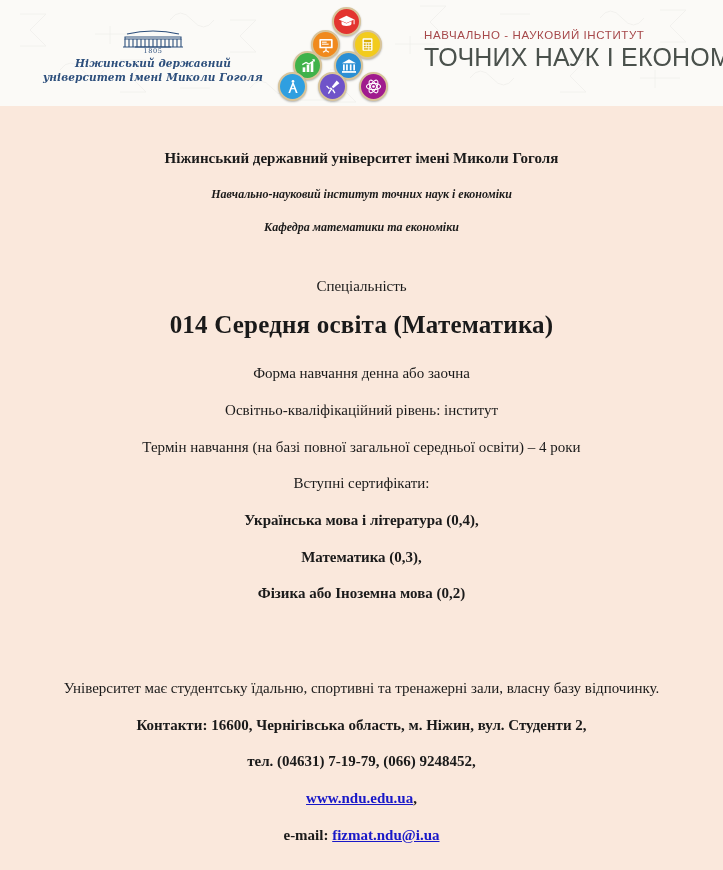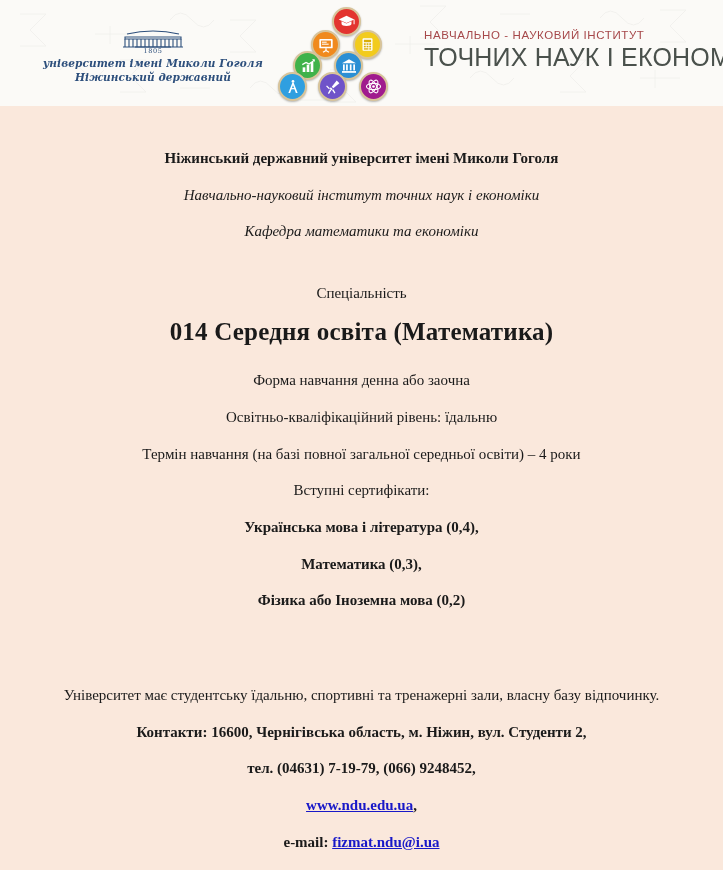--- a/index.html
+++ b/index.html
@@ -118,21 +118,21 @@
     font-size: 15px;
     line-height: 1.18;
   }
   .gap-lg { height: 44px; }
   .gap-md { height: 26px; }
   .gap-sm { height: 19px; }
   .gap-xs { height: 14px; }
   .gap-block { height: 58px; }
 
   .t-bold   { font-weight: bold; }
-  .t-italic { font-style: italic; font-weight: normal; font-size: 15px; }
+  .t-italic { font-style: italic; font-weight: bold; font-size: 12px; }
   .t-huge   { font-weight: bold; font-size: 25px; letter-spacing: .2px; }
   .t-plain  { font-weight: normal; }
 
   a.link {
     color: #1818c8;
     font-weight: bold;
   }
 </style>
 </head>
 <body>
@@ -170,22 +170,22 @@
             <path d="M16 6 q26 -6 52 0"></path>
             <path d="M14 11 v8 M70 11 v8"></path>
             <path d="M18 11 v8 M22 11 v8 M26 11 v8 M30 11 v8 M34 11 v8 M38 11 v8
                      M42 11 v8 M46 11 v8 M50 11 v8 M54 11 v8 M58 11 v8 M62 11 v8 M66 11 v8"></path>
             <path d="M12 19 h60"></path>
             <path d="M24 19 h36"></path>
           </g>
           <text x="42" y="25" font-size="6.5" font-family="DejaVu Serif, serif" fill="#2d4f7c" text-anchor="middle" letter-spacing="0.6">1805</text>
         </svg>
       </div>
+      <div class="uni-name">Ніжинський державний</div>
       <div class="uni-name">університет імені Миколи Гоголя</div>
-      <div class="uni-name">Ніжинський державний</div>
     </div>
 
     <div class="icon-pyramid">
 
       <div class="ic" style="left:50px; top:4px; background:#e3342f;">
         <svg viewBox="0 0 24 24" width="17" height="17" fill="#fff" aria-hidden="true">
           <path d="M12 4 L23 9 L12 14 L1 9 Z"></path>
           <path d="M5 11.5 v4.2 c0 1.6 3.2 2.8 7 2.8 s7 -1.2 7 -2.8 v-4.2 l-7 3.2 z"></path>
           <path d="M22 9.6 v6.2 h1.4 V9.2 z"></path>
         </svg>
@@ -286,21 +286,21 @@
   <div class="gap-lg"></div>
   <p class="t-plain">Спеціальність</p>
 
   <div class="gap-xs"></div>
   <p class="t-huge">014 Середня освіта (Математика)</p>
 
   <div class="gap-md"></div>
   <p class="t-plain">Форма навчання денна або заочна</p>
 
   <div class="gap-sm"></div>
-  <p class="t-plain">Освітньо-кваліфікаційний рівень: їдальню</p>
+  <p class="t-plain">Освітньо-кваліфікаційний рівень: інститут</p>
 
   <div class="gap-sm"></div>
   <p class="t-plain">Термін навчання (на базі повної загальної середньої освіти) – 4 роки</p>
 
   <div class="gap-sm"></div>
   <p class="t-plain">Вступні сертифікати:</p>
 
   <div class="gap-sm"></div>
   <p class="t-bold">Українська мова і література (0,4),</p>
 

